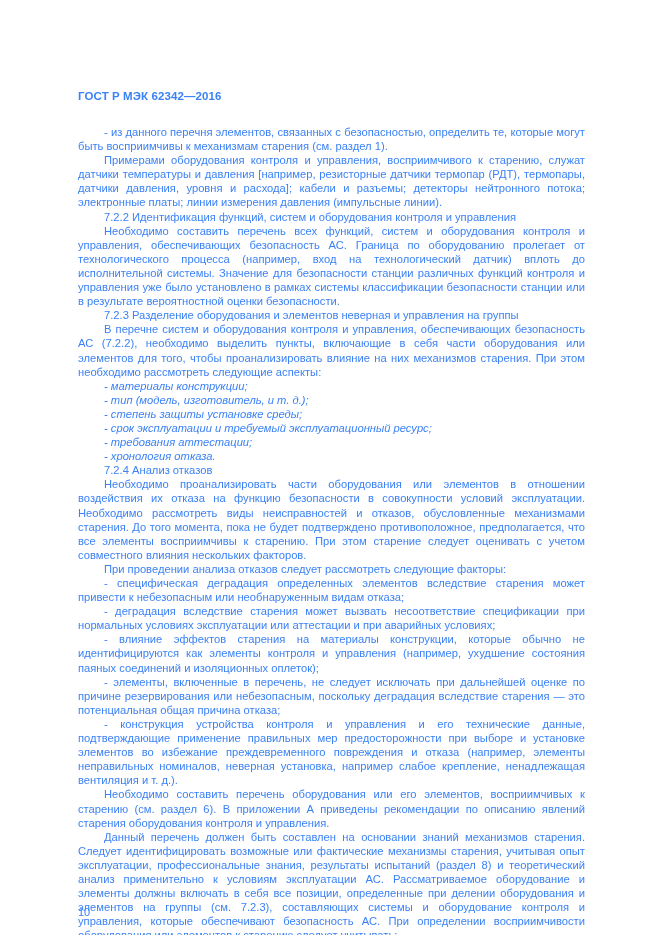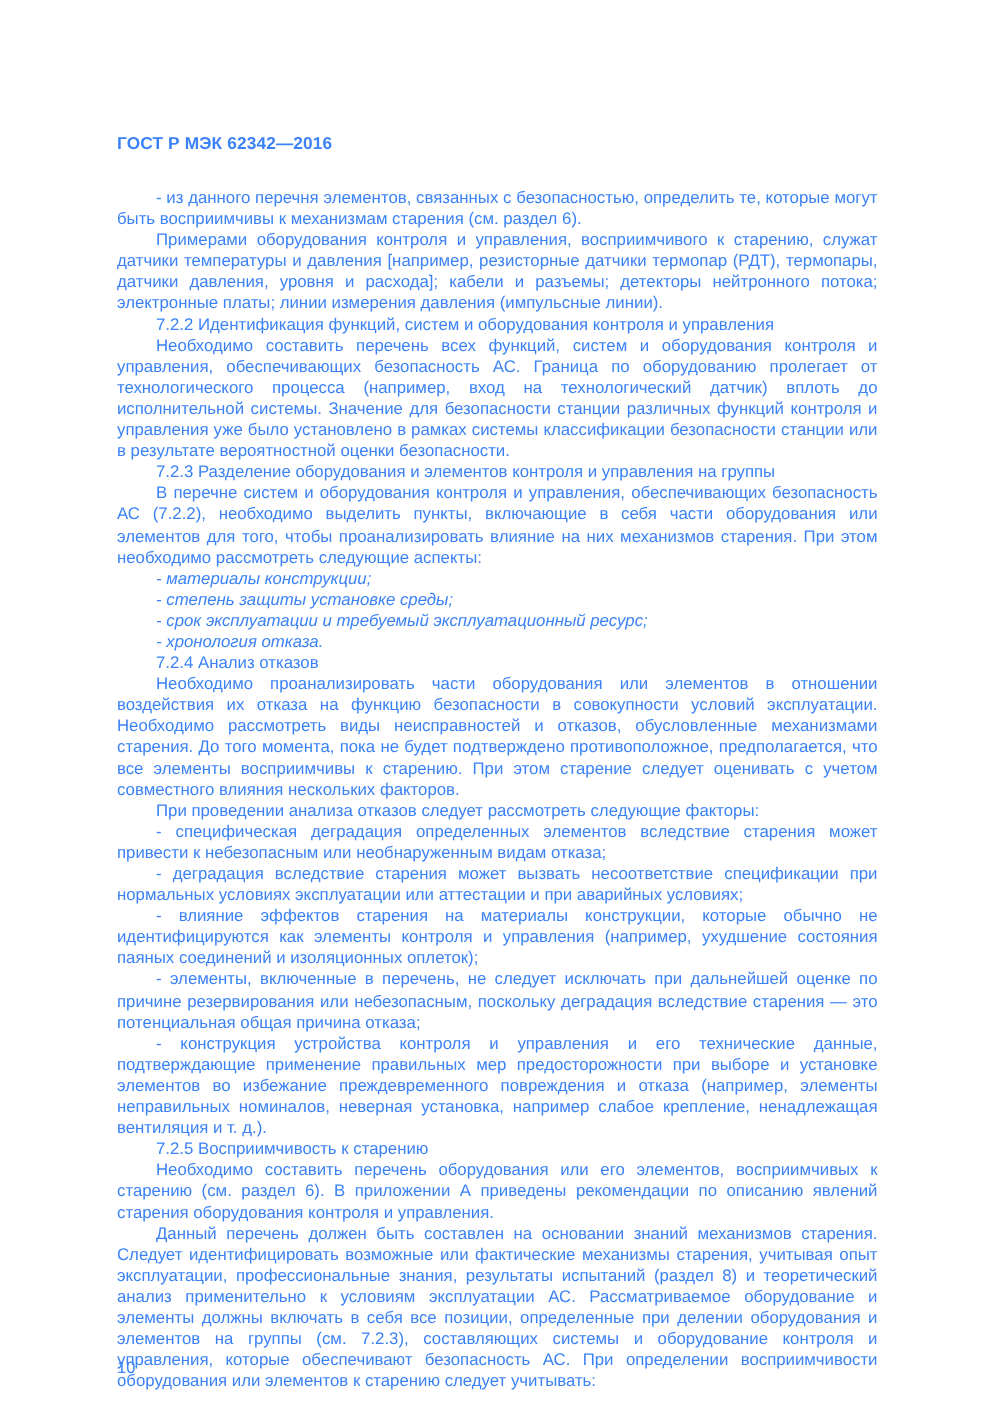--- a/index.html
+++ b/index.html
@@ -25,43 +25,44 @@
     position: absolute; left: 78px; top: 876px; font-size: 11px;
   }
 </style>
 </head>
 <body>
 
 <div class="page">
   <div class="doc-header">ГОСТ Р МЭК 62342—2016</div>
 
   <div class="body">
-    <p>- из данного перечня элементов, связанных с безопасностью, определить те, которые могут быть восприимчивы к механизмам старения (см. раздел 6).</p>
+    <p>- из данного перечня элементов, связанных с безопасностью, определить те, которые могут быть восприимчивы к механизмам старения (см. раздел 1).</p>
     <p>Примерами оборудования контроля и управления, восприимчивого к старению, служат датчики температуры и давления [например, резисторные датчики термопар (РДТ), термопары, датчики давления, уровня и расхода]; кабели и разъемы; детекторы нейтронного потока; электронные платы; линии измерения давления (импульсные линии).</p>
 
     <div class="h">7.2.2 Идентификация функций, систем и оборудования контроля и управления</div>
     <p>Необходимо составить перечень всех функций, систем и оборудования контроля и управления, обеспечивающих безопасность АС. Граница по оборудованию пролегает от технологического процесса (например, вход на технологический датчик) вплоть до исполнительной системы. Значение для безопасности станции различных функций контроля и управления уже было установлено в рамках системы классификации безопасности станции или в результате вероятностной оценки безопасности.</p>
 
-    <div class="h">7.2.3 Разделение оборудования и элементов контроля и управления на группы</div>
+    <div class="h">7.2.3 Разделение оборудования и элементов неверная и управления на группы</div>
     <p>В перечне систем и оборудования контроля и управления, обеспечивающих безопасность АС (7.2.2), необходимо выделить пункты, включающие в себя части оборудования или элементов для того, чтобы проанализировать влияние на них механизмов старения. При этом необходимо рассмотреть следующие аспекты:</p>
     <div>
       <div class="li">- материалы конструкции;</div>
+      <div class="li">- тип (модель, изготовитель, и т. д.);</div>
       <div class="li">- степень защиты установке среды;</div>
       <div class="li">- срок эксплуатации и требуемый эксплуатационный ресурс;</div>
+      <div class="li">- требования аттестации;</div>
       <div class="li">- хронология отказа.</div>
     </div>
 
     <div class="h">7.2.4 Анализ отказов</div>
     <p>Необходимо проанализировать части оборудования или элементов в отношении воздействия их отказа на функцию безопасности в совокупности условий эксплуатации. Необходимо рассмотреть виды неисправностей и отказов, обусловленные механизмами старения. До того момента, пока не будет подтверждено противоположное, предполагается, что все элементы восприимчивы к старению. При этом старение следует оценивать с учетом совместного влияния нескольких факторов.</p>
     <p>При проведении анализа отказов следует рассмотреть следующие факторы:</p>
     <p>- специфическая деградация определенных элементов вследствие старения может привести к небезопасным или необнаруженным видам отказа;</p>
     <p>- деградация вследствие старения может вызвать несоответствие спецификации при нормальных условиях эксплуатации или аттестации и при аварийных условиях;</p>
     <p>- влияние эффектов старения на материалы конструкции, которые обычно не идентифицируются как элементы контроля и управления (например, ухудшение состояния паяных соединений и изоляционных оплеток);</p>
     <p>- элементы, включенные в перечень, не следует исключать при дальнейшей оценке по причине резервирования или небезопасным, поскольку деградация вследствие старения — это потенциальная общая причина отказа;</p>
     <p>- конструкция устройства контроля и управления и его технические данные, подтверждающие применение правильных мер предосторожности при выборе и установке элементов во избежание преждевременного повреждения и отказа (например, элементы неправильных номиналов, неверная установка, например слабое крепление, ненадлежащая вентиляция и т. д.).</p>
 
-    <div class="h">7.2.5 Восприимчивость к старению</div>
     <p>Необходимо составить перечень оборудования или его элементов, восприимчивых к старению (см. раздел 6). В приложении А приведены рекомендации по описанию явлений старения оборудования контроля и управления.</p>
     <p>Данный перечень должен быть составлен на основании знаний механизмов старения. Следует идентифицировать возможные или фактические механизмы старения, учитывая опыт эксплуатации, профессиональные знания, результаты испытаний (раздел 8) и теоретический анализ применительно к условиям эксплуатации АС. Рассматриваемое оборудование и элементы должны включать в себя все позиции, определенные при делении оборудования и элементов на группы (см. 7.2.3), составляющих системы и оборудование контроля и управления, которые обеспечивают безопасность АС. При определении восприимчивости оборудования или элементов к старению следует учитывать:</p>
   </div>
 
   <div class="page-num">10</div>
 </div>
 
 </body></html>

